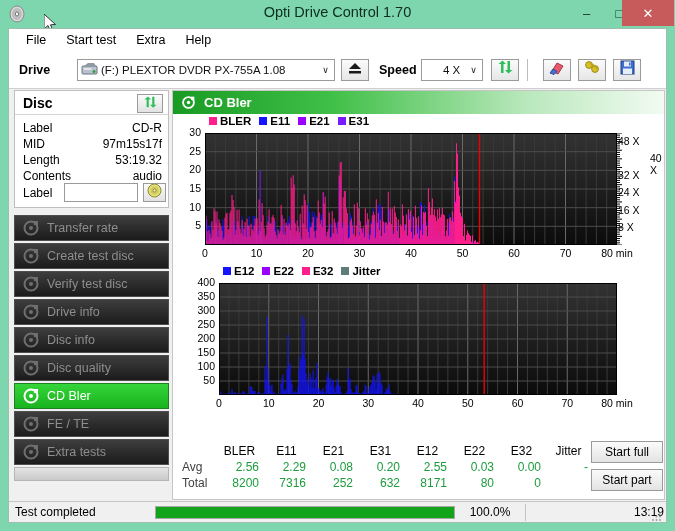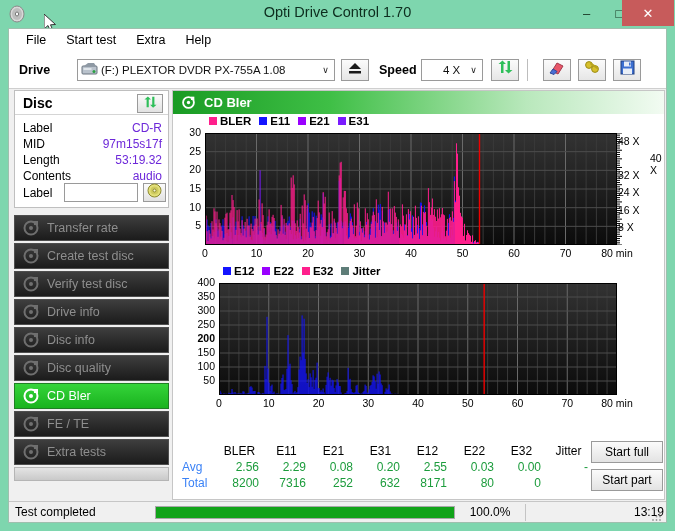--- a/index.html
+++ b/index.html
@@ -102,21 +102,21 @@
     border-bottom: 1px solid #d5d5d5;
   }
   #disc-head-label {
     position:absolute; left:8px; top:4px; font-size:14px; font-weight:bold; color:#000;
   }
   #disc-refresh { position:absolute; right:5px; top:3px; width:26px; height:19px;
      border:1px solid #9a9a9a; background: linear-gradient(#fbfbfb,#e2e2e2);
      display:flex;align-items:center;justify-content:center;}
   .disc-row { position:absolute; left:8px; width:139px; height:16px; font-size:12px; }
   .disc-key { position:absolute; left:0; top:0; color:#000; }
-  .disc-val { position:absolute; right:0; top:0; color:#6d28d9; }
+  .disc-val { position:absolute; right:0; top:0; color:#000000; }
   #label-row { position:absolute; left:8px; top:92px; width:141px; height:20px; }
   #label-key { position:absolute; left:0; top:3px; font-size:12px; color:#000;}
   #label-input {
     position:absolute; left:41px; top:0; width:74px; height:19px;
     border:1px solid #9a9a9a; background:#fff; font-size:11px; padding-left:3px;
     font-family:"Liberation Sans", sans-serif;
   }
   #label-cd-btn {
     position:absolute; left:120px; top:0; width:23px; height:19px;
     border:1px solid #9a9a9a; background: linear-gradient(#fbfbfb,#e2e2e2);
@@ -165,21 +165,21 @@
   .legend .le { margin-right:5px; }
   .ytick { position:absolute; right:2px; font-size:10.5px; color:#000; text-align:right; }
   .xtick { position:absolute; font-size:10.5px; color:#000; text-align:center; }
   .rtick { position:absolute; left:2px; font-size:10.5px; color:#000; }
 
   
   #stats { position:absolute; left:5px; top:352px; width:420px; }
   #stats table { border-collapse: collapse; font-size:12px; }
   #stats td, #stats th { padding: 1px 4px; font-weight: normal; }
   #stats th { color:#000; text-align:center; font-size:12px; }
-  #stats td.rowlabel { color:#3b82f6; text-align:left; width:38px;}
+  #stats td.rowlabel { color:#404040; text-align:left; width:38px;}
   #stats td.num { color:#1c9c3c; text-align:right; width:47px; }
   .startbtn {
     position:absolute; left:418px; width:72px; height:22px;
     border:1px solid #9a9a9a; background: linear-gradient(#fbfbfb,#e3e3e3);
     display:flex;align-items:center;justify-content:center;
     font-size:12px; color:#000;
   }
 
   
   #statusbar {
@@ -1491,21 +1491,21 @@
               <line x1="262.2" x2="262.2" y1="112" y2="111.8" stroke="#1414ff" stroke-width="1"></line>
               <line x1="263.2" x2="263.2" y1="112" y2="111.8" stroke="#1414ff" stroke-width="1"></line>
               <line x1="264.2" x2="264.2" y1="112" y2="111.9" stroke="#1414ff" stroke-width="1"></line>
             </g>
             <line x1="265.1675" x2="265.1675" y1="0" y2="112" stroke="#ee0000" stroke-width="1.4"></line>
             <rect x="0.5" y="0.5" width="397" height="111" fill="none" stroke="#000"></rect>
           </svg>
           <div class="ytick" style="width: 40px; left: 0px; top: 109px;">50</div>
           <div class="ytick" style="width: 40px; left: 0px; top: 95px;">100</div>
           <div class="ytick" style="width: 40px; left: 0px; top: 81px;">150</div>
-          <div class="ytick" style="width: 40px; left: 0px; top: 67px; font-weight: bold;">200</div>
+          <div class="ytick" style="width: 40px; left: 0px; top: 67px;">200</div>
           <div class="ytick" style="width: 40px; left: 0px; top: 53px;">250</div>
           <div class="ytick" style="width: 40px; left: 0px; top: 39px;">300</div>
           <div class="ytick" style="width: 40px; left: 0px; top: 25px;">350</div>
           <div class="ytick" style="width: 40px; left: 0px; top: 11px;">400</div>
           <div class="xtick" style="left: 22px; top: 132px; width: 44px;">0</div>
           <div class="xtick" style="left: 71.75px; top: 132px; width: 44px;">10</div>
           <div class="xtick" style="left: 121.5px; top: 132px; width: 44px;">20</div>
           <div class="xtick" style="left: 171.25px; top: 132px; width: 44px;">30</div>
           <div class="xtick" style="left: 221px; top: 132px; width: 44px;">40</div>
           <div class="xtick" style="left: 270.75px; top: 132px; width: 44px;">50</div>

